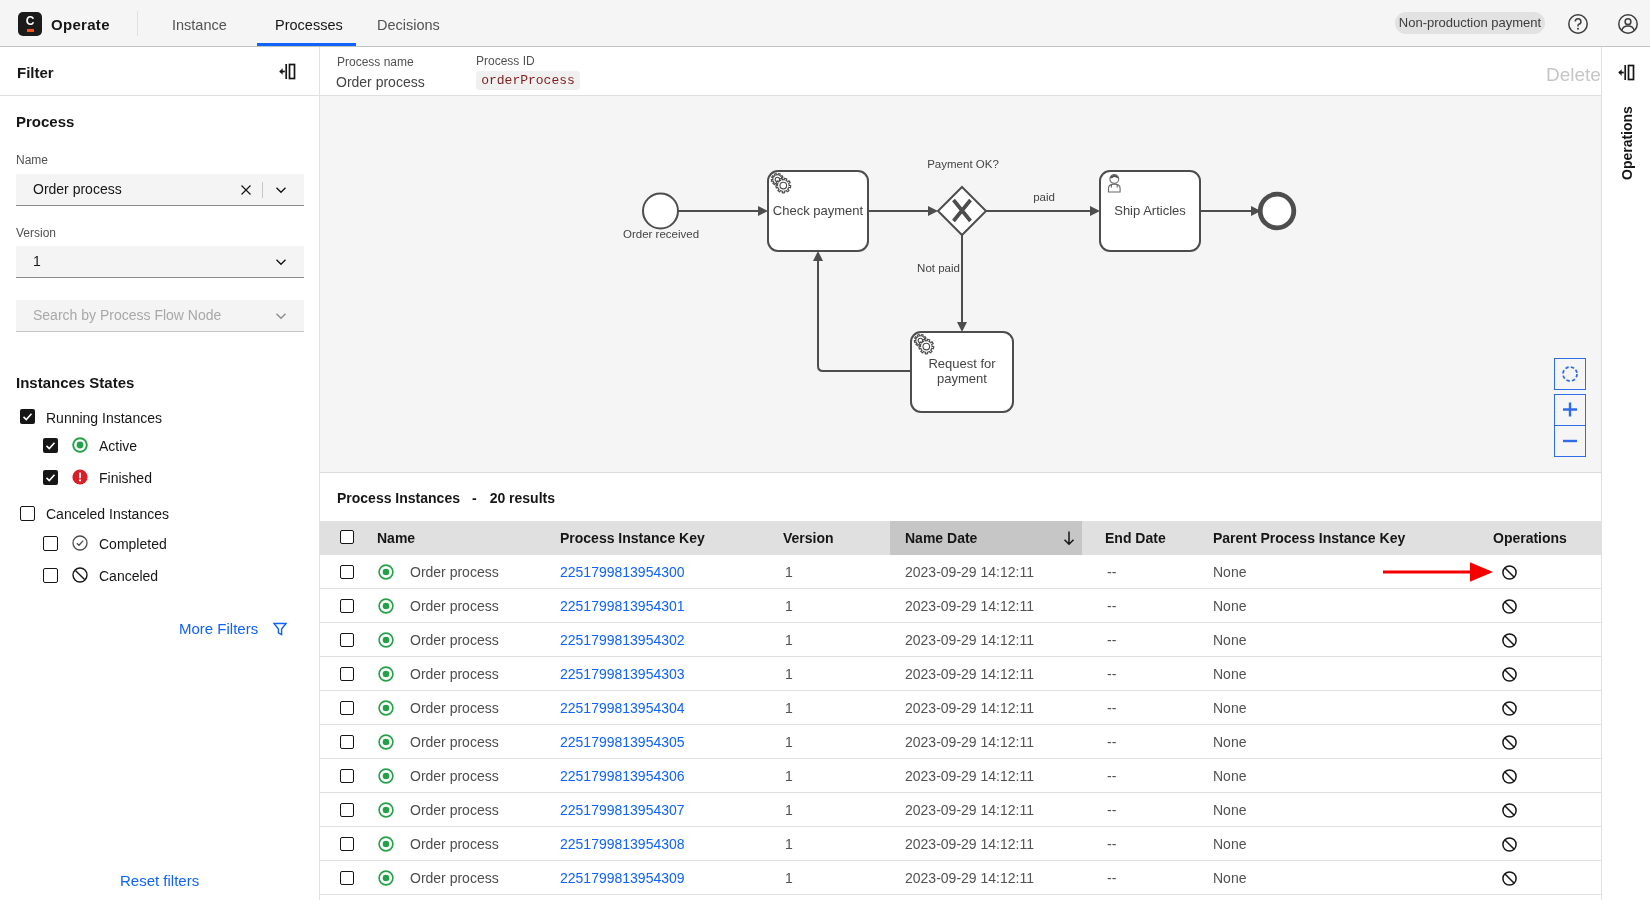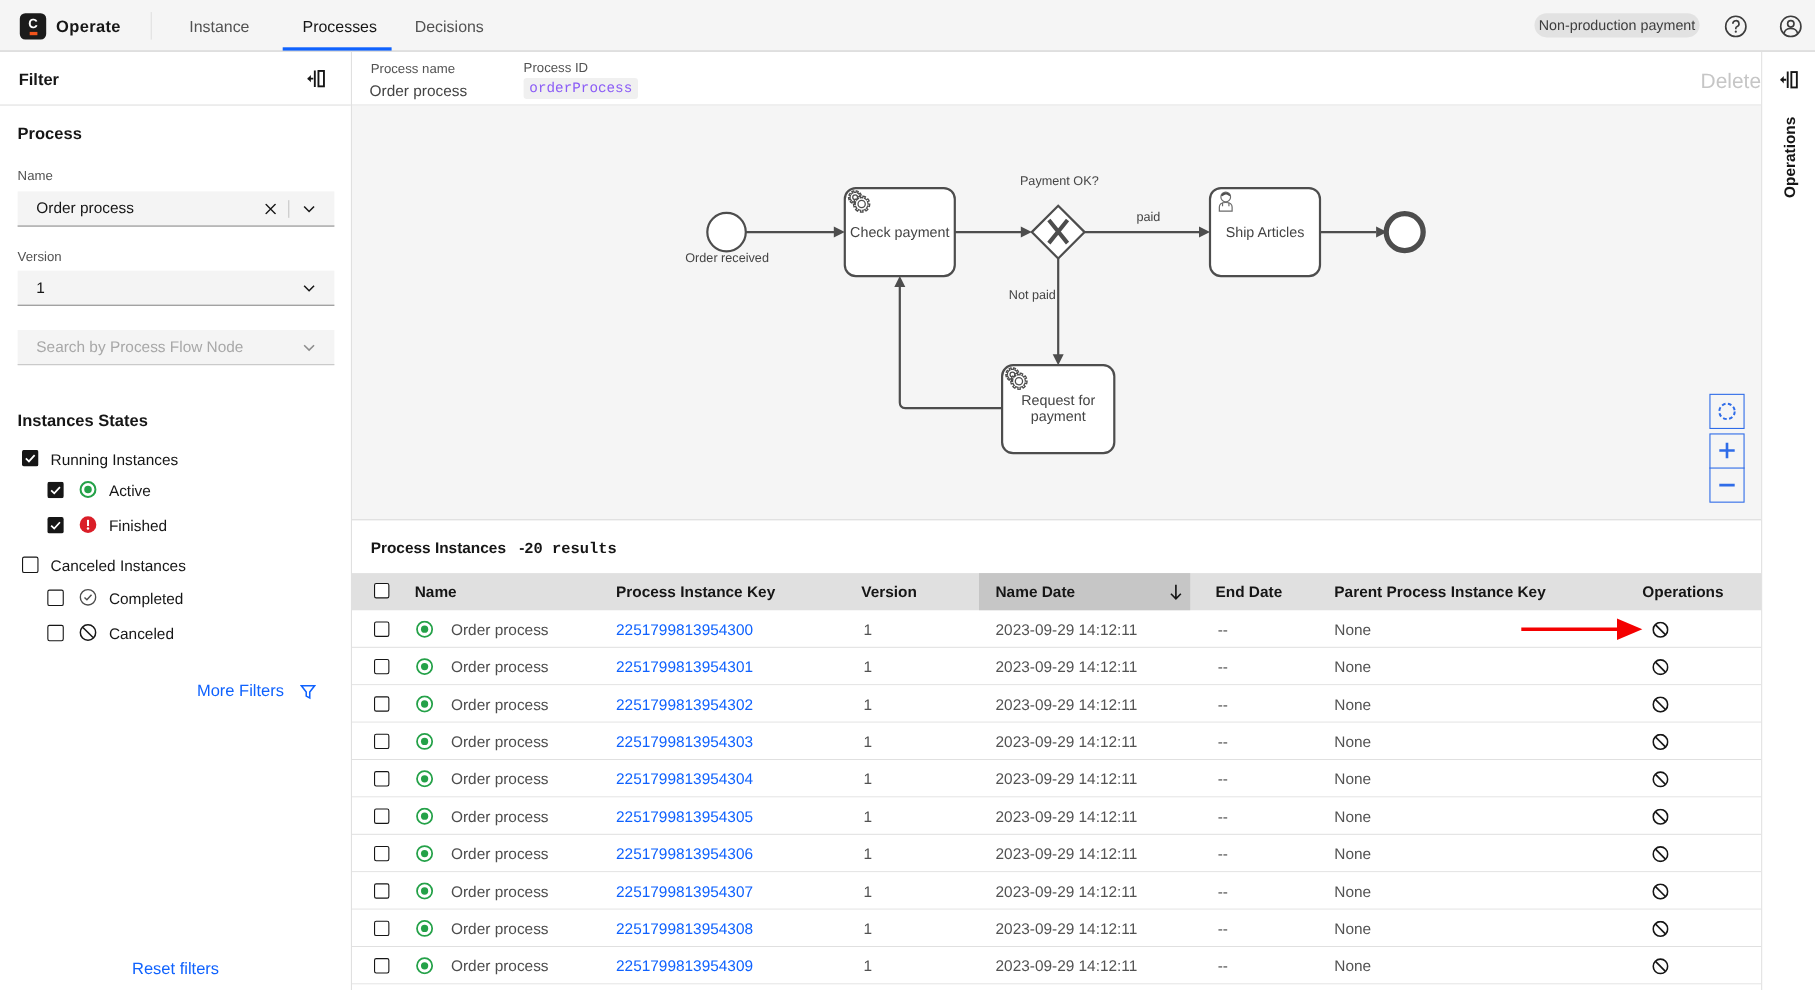--- a/index.html
+++ b/index.html
@@ -32,21 +32,21 @@
 .cbx.off { background:#fff; border:1px solid #161616; }
 .link { color:#0f62fe; font-size:15px; }
 
 
 #rail { position:absolute; left:1601px; top:47px; width:49px; height:853px; background:#fff; border-left:1px solid #e0e0e0; }
 #railtxt { position:absolute; left:1589px; top:135px; width:75px; height:15px; font-size:14px; font-weight:bold; color:#161616; transform:rotate(-90deg); transform-origin:37.5px 7.5px; }
 
 
 #mainhead { position:absolute; left:320px; top:47px; width:1281px; height:49px; background:#fff; border-bottom:1px solid #e0e0e0; }
 #diagram { position:absolute; left:320px; top:96px; width:1281px; height:377px; background:#f5f5f5; border-bottom:1px solid #dcdcdc; }
-#chip { position:absolute; left:476px; top:71px; width:104px; height:19px; background:#f0f0f0; border-radius:3px; text-align:center; font-family:"Liberation Mono",monospace; font-size:13px; line-height:19px; color:#8b5cf6; }
+#chip { position:absolute; left:476px; top:71px; width:104px; height:19px; background:#f0f0f0; border-radius:3px; text-align:center; font-family:"Liberation Mono",monospace; font-size:13px; line-height:19px; color:#7f1d1d; }
 
 
 #tabletitle { position:absolute; left:337px; top:490px; font-size:14px; font-weight:bold; }
 #thead { position:absolute; left:320px; top:521px; width:1281px; height:34px; background:#e0e0e0; font-size:14px; font-weight:bold; color:#161616; }
 #thead .sorted { position:absolute; left:570px; top:0; width:192px; height:34px; background:#c6c6c6; }
 .th { position:absolute; top:9px; }
 .row { position:absolute; left:320px; width:1281px; height:34px; background:#fff; border-bottom:1px solid #e0e0e0; font-size:14px; color:#525252; }
 .row .cell { position:absolute; top:9px; }
 .row .key { color:#0f62fe; }
 .rcb { position:absolute; left:20px; top:10px; width:14px; height:14px; border:1px solid #161616; border-radius:2px; background:#fff; }
@@ -238,21 +238,21 @@
 <svg class="abs" style="left:1554px; top:358px;" width="32" height="32" viewBox="0 0 32 32">
   <circle cx="16" cy="16" r="7" fill="none" stroke="#2f6ce8" stroke-width="1.8" stroke-dasharray="3.4 2.2"></circle>
 </svg>
 <div class="abs" style="left:1554px; top:394px; width:32px; height:63px; border:1px solid #2f6ce8;"></div>
 <div class="abs" style="left:1554px; top:425px; width:32px; height:1px; background:#2f6ce8;"></div>
 <svg class="abs" style="left:1554px; top:394px;" width="32" height="63" viewBox="0 0 32 63">
   <path d="M9 15.5 H23 M16 8.5 V22.5" stroke="#2f6ce8" stroke-width="2.4"></path>
   <path d="M9 47 H23" stroke="#2f6ce8" stroke-width="2.4"></path>
 </svg>
 
-<div id="tabletitle">Process Instances<span style="margin-left:12px;">-</span><span style="font-family:Liberation Mono, monospace;">20 results</span></div>
+<div id="tabletitle">Process Instances<span style="margin-left:12px;">-</span><span style="margin-left:13px;">20 results</span></div>
 <div id="thead">
   <div class="sorted"></div>
   <div class="rcb" style="top:9px;"></div>
   <div class="th" style="left:57px;">Name</div>
   <div class="th" style="left:240px;">Process Instance Key</div>
   <div class="th" style="left:463px;">Version</div>
   <div class="th" style="left:585px;">Name Date</div>
   <svg class="abs" style="left:741px; top:9px;" width="16" height="16" viewBox="0 0 16 16">
       <path d="M8 1.5 V14 M3.5 9.8 L8 14.3 L12.5 9.8" fill="none" stroke="#161616" stroke-width="1.5"></path>
     </svg>

